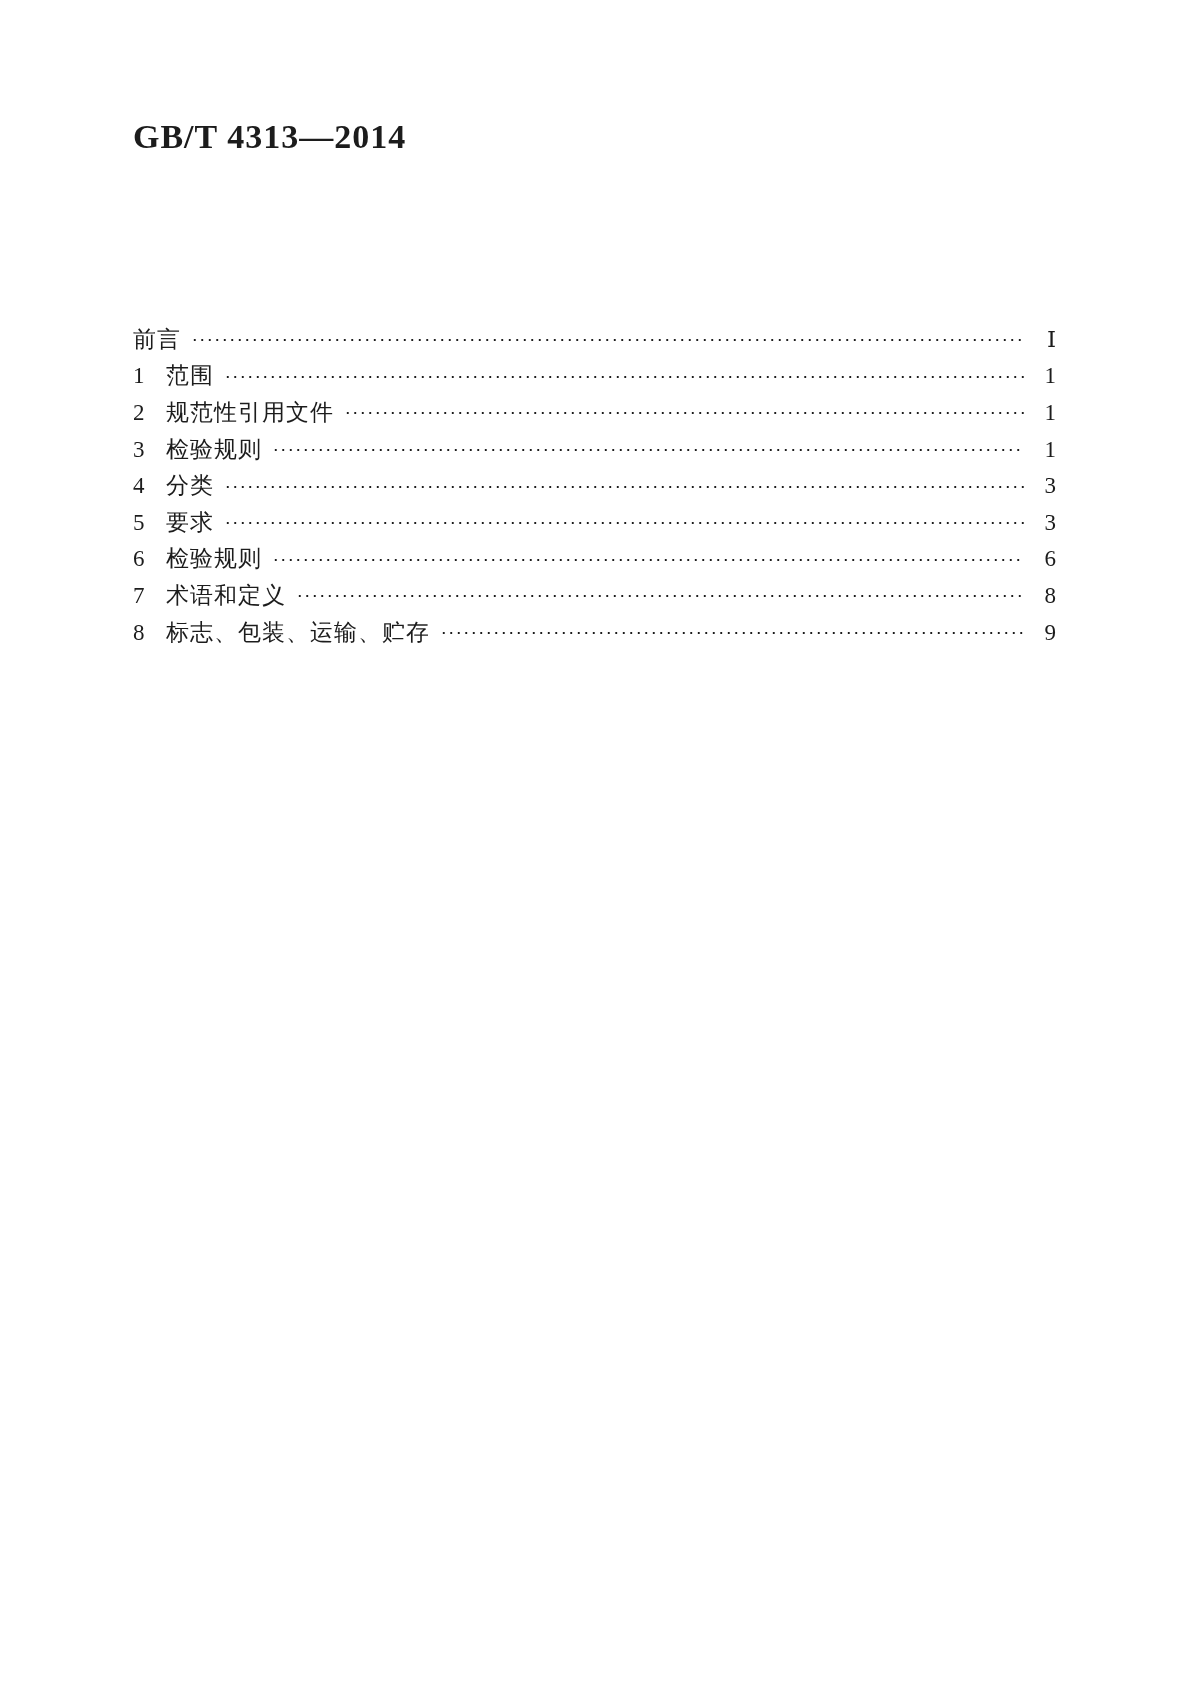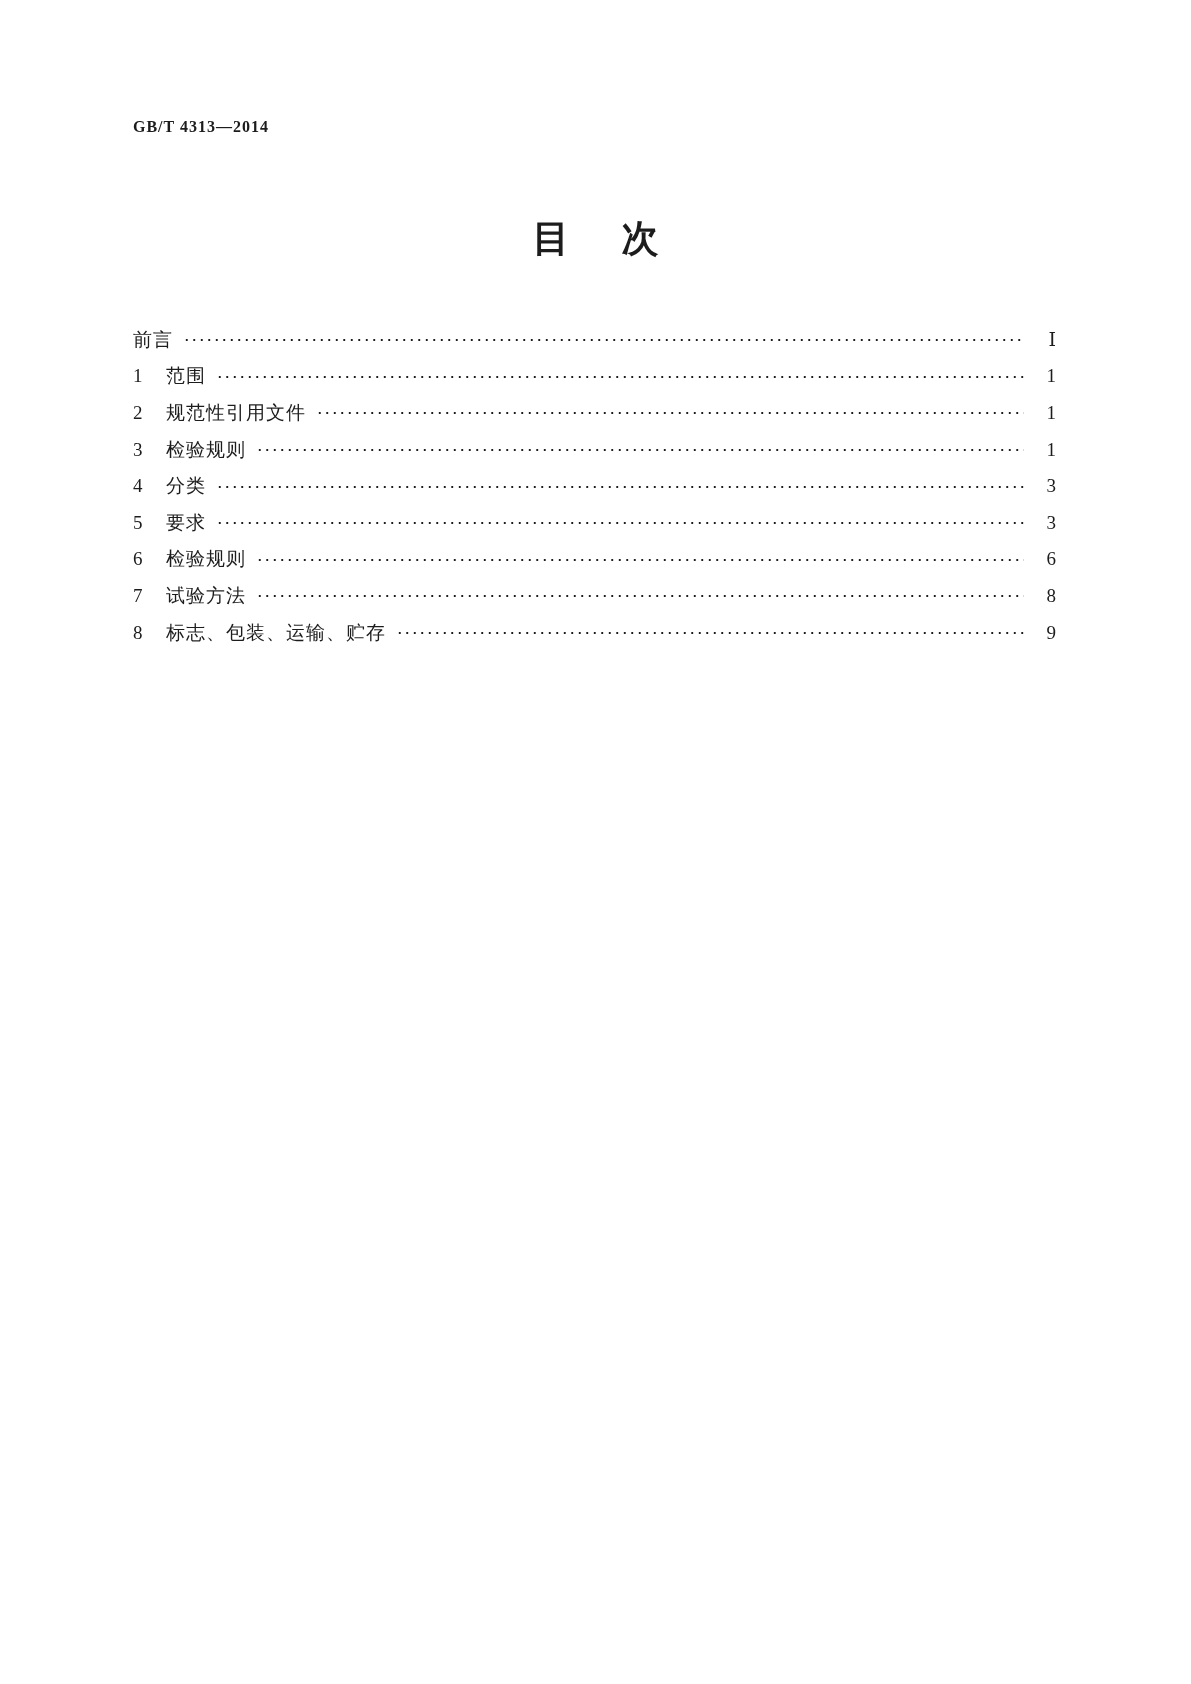--- a/index.html
+++ b/index.html
@@ -14,21 +14,21 @@
   }
   .page {
     position: absolute;
     inset: 0;
     background: #ffffff;
   }
   .doc-header {
     position: absolute;
     left: 133px;
     top: 118px;
-    font-size: 16px;
+    font-size: 34px;
     font-weight: bold;
     letter-spacing: 1px;
     font-family: "Liberation Serif", "DejaVu Serif", serif;
     white-space: pre;
   }
   .doc-title {
     position: absolute;
     left: 0;
     right: 0;
     top: 214px;
@@ -44,21 +44,21 @@
   .toc {
     position: absolute;
     left: 133px;
     right: 135px;
     top: 321px;
   }
   .toc-row {
     display: flex;
     align-items: center;
     height: 36.6px;
-    font-size: 19px;
+    font-size: 23px;
     line-height: 1;
   }
   .toc-num {
     flex: 0 0 auto;
     white-space: pre;
   }
   .toc-num:not(:empty) {
     display: inline-block;
     width: 33px;
   }
@@ -84,21 +84,20 @@
     white-space: pre;
   }
 </style>
 </head>
 <body>
 
 <div class="page">
 
   <div class="doc-header">GB/T 4313—2014</div>
 
-  <h1 class="doc-title"><span class="title-text">目次</span></h1>
 
   <div class="toc">
 
     <div class="toc-row">
         <span class="toc-num"></span>
         <span class="toc-label">前言</span>
         <span class="toc-dots"></span>
         <span class="toc-page">Ⅰ</span>
       </div>
 
@@ -139,21 +138,21 @@
 
     <div class="toc-row">
         <span class="toc-num">6</span>
         <span class="toc-label">检验规则</span>
         <span class="toc-dots"></span>
         <span class="toc-page">6</span>
       </div>
 
     <div class="toc-row">
         <span class="toc-num">7</span>
-        <span class="toc-label">试验方法</span>
+        <span class="toc-label">术语和定义</span>
         <span class="toc-dots"></span>
         <span class="toc-page">8</span>
       </div>
 
     <div class="toc-row">
         <span class="toc-num">8</span>
         <span class="toc-label">标志、包装、运输、贮存</span>
         <span class="toc-dots"></span>
         <span class="toc-page">9</span>
       </div>

